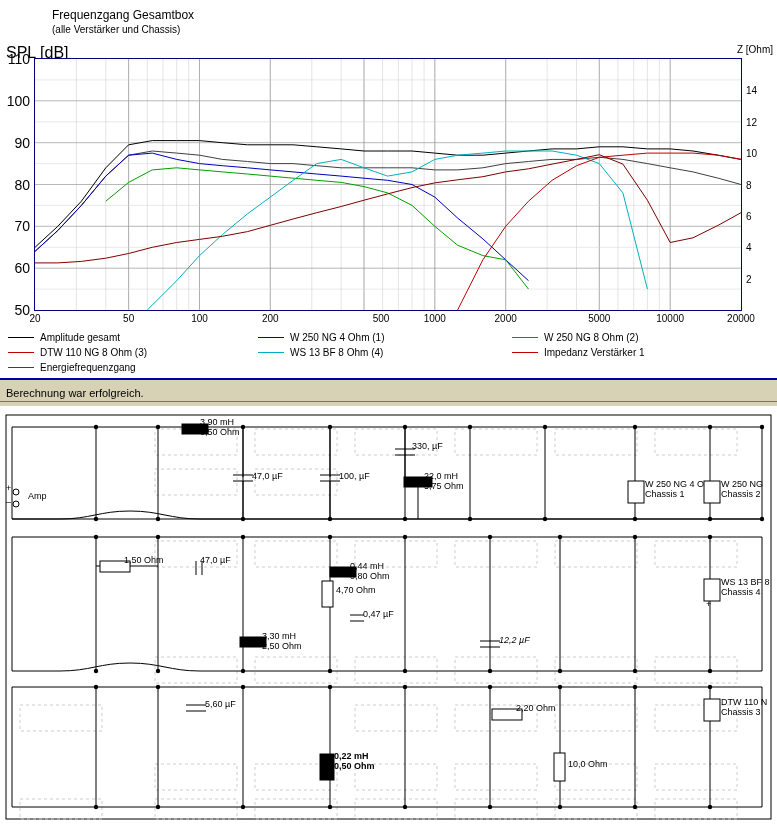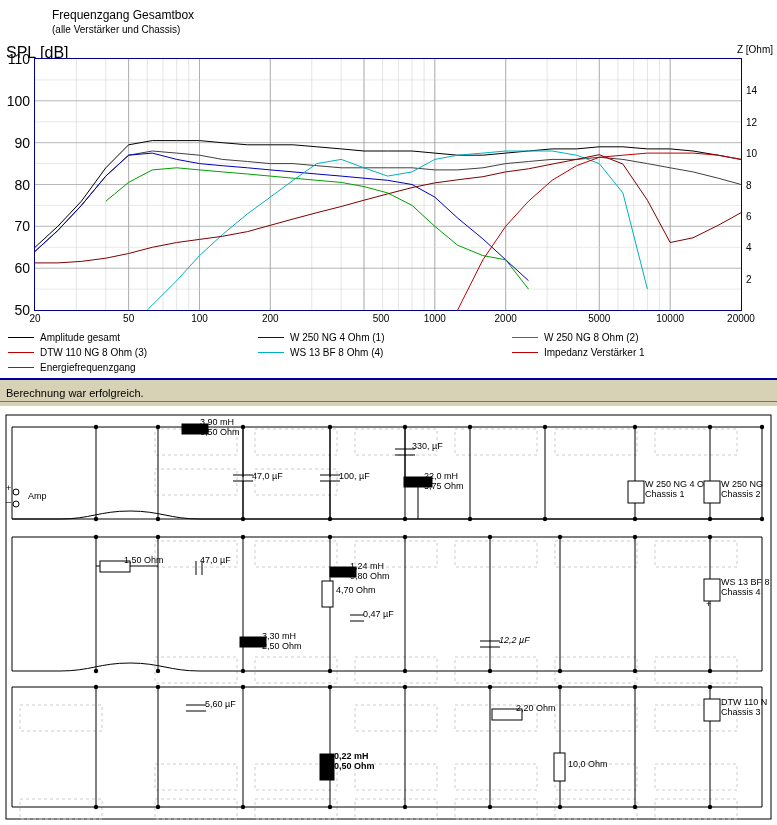--- a/index.html
+++ b/index.html
@@ -370,21 +370,21 @@
     <div class="sch-label" style="left: 424px; top: 62px;">22,0 mH
 5,75 Ohm</div>
     <div class="sch-label" style="left: 252px; top: 62px;">47,0 µF</div>
     <div class="sch-label" style="left: 339px; top: 62px;">100, µF</div>
     <div class="sch-label" style="left: 645px; top: 70px;">W 250 NG 4 O
 Chassis 1</div>
     <div class="sch-label" style="left: 721px; top: 70px;">W 250 NG
 Chassis 2</div>
     <div class="sch-label" style="left: 124px; top: 146px;">1,50 Ohm</div>
     <div class="sch-label" style="left: 200px; top: 146px;">47,0 µF</div>
-    <div class="sch-label" style="left: 350px; top: 152px;">1,24 mH
+    <div class="sch-label" style="left: 350px; top: 152px;">0,44 mH
 0,80 Ohm</div>
     <div class="sch-label" style="left: 336px; top: 176px;">4,70 Ohm</div>
     <div class="sch-label" style="left: 363px; top: 200px;">0,47 µF</div>
     <div class="sch-label" style="left: 262px; top: 222px;">3,30 mH
 2,50 Ohm</div>
     <div class="sch-label" style="left: 499px; top: 226px; font-style: italic;">12,2 µF</div>
     <div class="sch-label" style="left: 721px; top: 168px;">WS 13 BF 8
 Chassis 4</div>
     <div class="sch-label" style="left: 706px; top: 190px;">+</div>
     <div class="sch-label" style="left: 205px; top: 290px;">5,60 µF</div>

